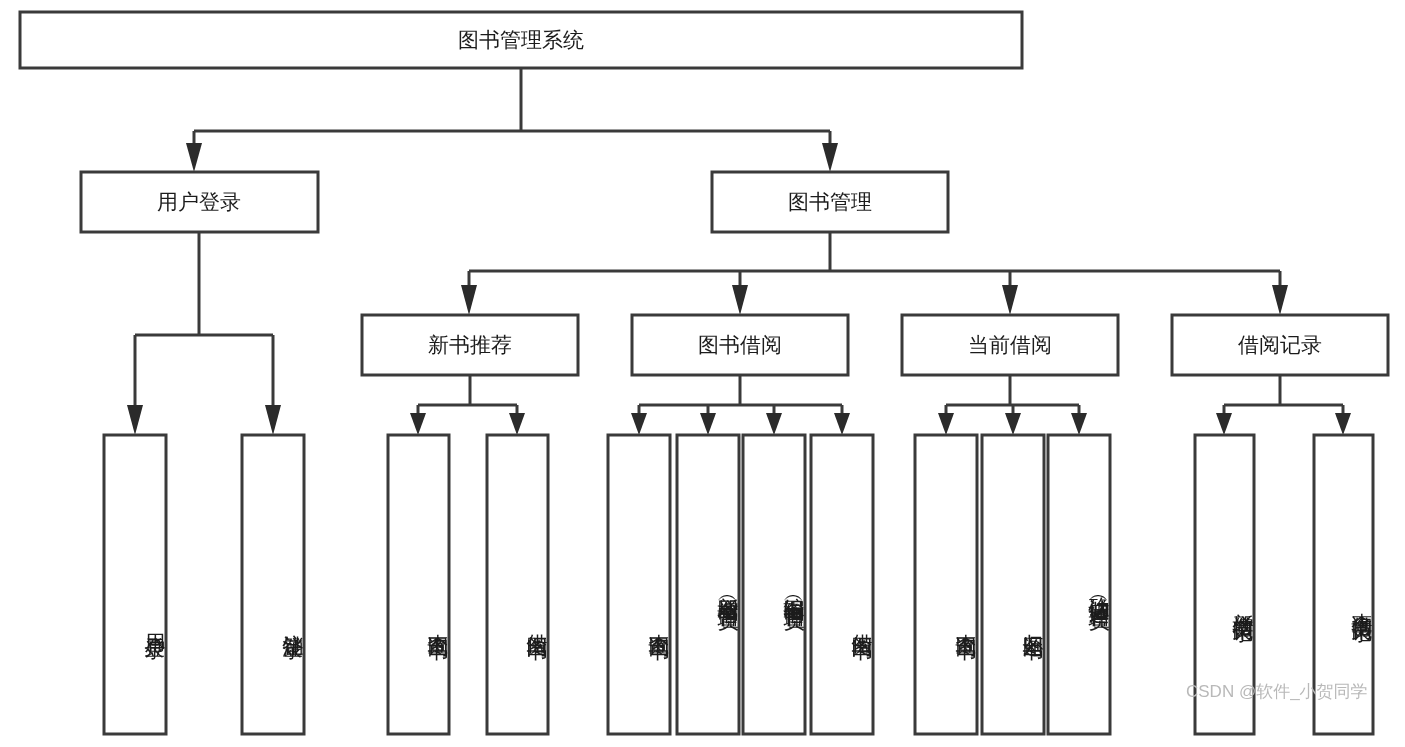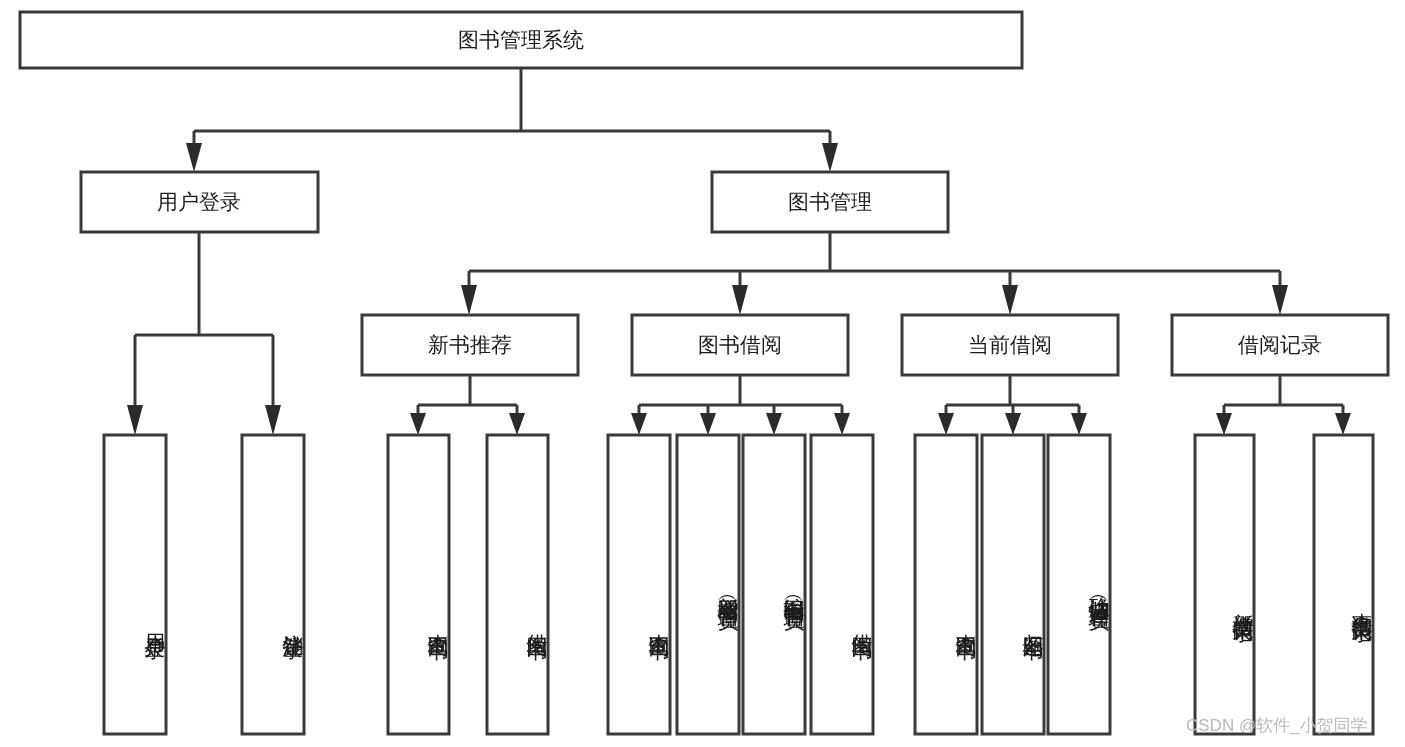--- a/index.html
+++ b/index.html
@@ -59,21 +59,21 @@
     white-space: nowrap;
     line-height: 1;
     display: flex;
     align-items: flex-start;
     justify-content: center;
     pointer-events: none;
   }
   .watermark {
     position: absolute;
     left: 1186px;
-    top: 714px;
+    top: 680px;
     font-family: "Liberation Sans", "DejaVu Sans", sans-serif;
     font-size: 17px;
     color: #b9b9b9;
     white-space: nowrap;
   }
 </style>
 </head>
 <body>
 
 <div id="diagram-root">

